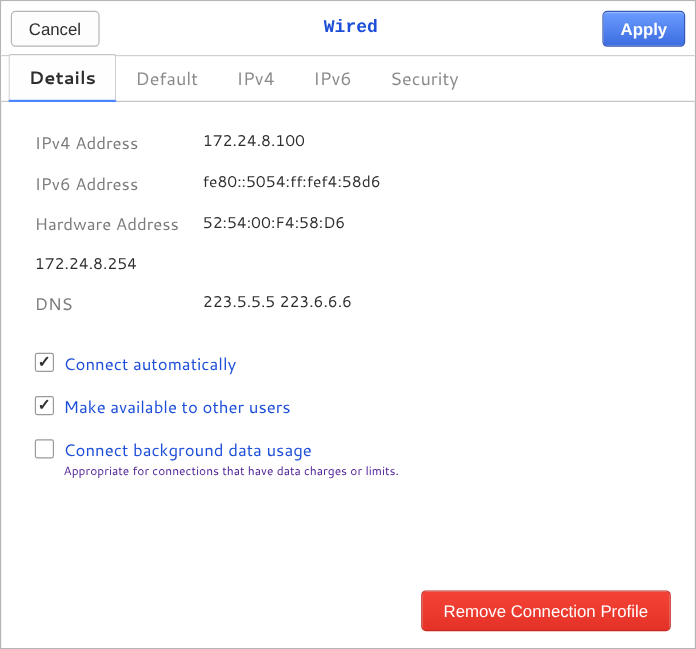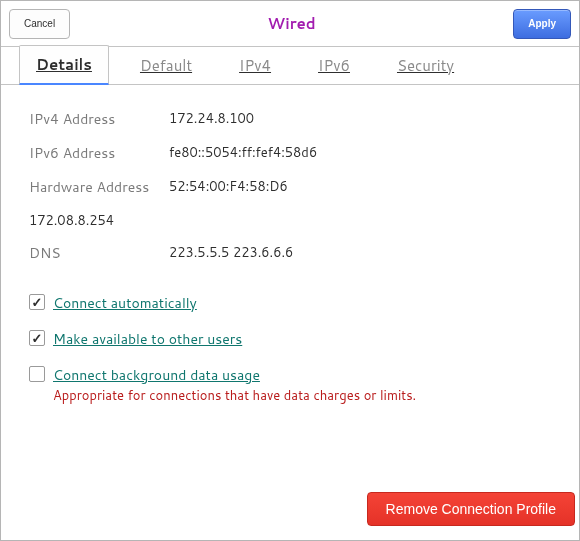--- a/index.html
+++ b/index.html
@@ -22,47 +22,47 @@
     padding: 0 8px;
     border-bottom: 1px solid #c4c4c4;
     background: #ffffff;
   }
   .titlebar .btn {
     height: 30px;
     padding: 0 14px;
     border-radius: 4px;
     border: 1px solid #b5b5b5;
     background: #fdfdfd;
-    font-size: 10px;
+    font-size: 14px;
     color: #2e2e2e;
     cursor: pointer;
     display: flex;
     align-items: center;
   }
   .titlebar .btn.apply {
     background: linear-gradient(#6a9cff, #3d6de0);
     color: #ffffff;
     border: 1px solid #3458b9;
     font-weight: 600;
     box-shadow: inset 0 1px 0 rgba(255,255,255,0.3);
   }
   .titlebar .title {
     font-weight: 600;
     font-size: 15px;
-    color: #a21caf;
+    color: #1d4ed8;
+    font-family: Liberation Mono, monospace;
   }
   .tabbar {
     display: flex;
-    gap: 15px;
-    padding-left: 18px;
+    gap: 0;
+    padding-left: 6px;
     border-bottom: 1px solid #c4c4c4;
     height: 38px;
     align-items: flex-end;
     background: #ffffff;
-    text-decoration: underline;
   }
   .tab {
     padding: 8px 16px;
     color: #8a8a8a;
     cursor: pointer;
     position: relative;
     font-size: 15px;
   }
   .tab.active {
     color: #2e2e2e;
@@ -116,34 +116,33 @@
     cursor: pointer;
   }
   .check.checked::after {
     content: "✓";
     font-size: 13px;
     line-height: 1;
     color: #2e2e2e;
     font-weight: 700;
   }
   .check-label {
-    color: #0f766e;
-    font-size: 14px;
-    cursor: pointer;
-    text-decoration: underline;
+    color: #1d4ed8;
+    font-size: 14px;
+    cursor: pointer;
   }
   .check-sublabel {
-    color: #b91c1c;
-    font-size: 13px;
+    color: #4c1d95;
+    font-size: 10px;
     margin-top: 1px;
   }
   .footer {
     position: absolute;
     bottom: 14px;
-    right: 4px;
+    right: 20px;
   }
   .remove-btn {
     background: linear-gradient(#f44336, #e53228);
     color: #ffffff;
     border: 1px solid #c7281e;
     border-radius: 4px;
     height: 34px;
     padding: 0 18px;
     font-size: 14px;
     cursor: pointer;
@@ -174,21 +173,21 @@
   </div>
   <div class="kv">
     <div class="label">IPv6 Address</div>
     <div class="value">fe80::5054:ff:fef4:58d6</div>
   </div>
   <div class="kv">
     <div class="label">Hardware Address</div>
     <div class="value">52:54:00:F4:58:D6</div>
   </div>
   <div class="kv">
-    <div class="value">172.08.8.254</div>
+    <div class="value">172.24.8.254</div>
   </div>
   <div class="kv">
     <div class="label">DNS</div>
     <div class="value">223.5.5.5 223.6.6.6</div>
   </div>
 
   <div class="checks">
 
     <div class="check-row">
       <div class="check checked"></div>

